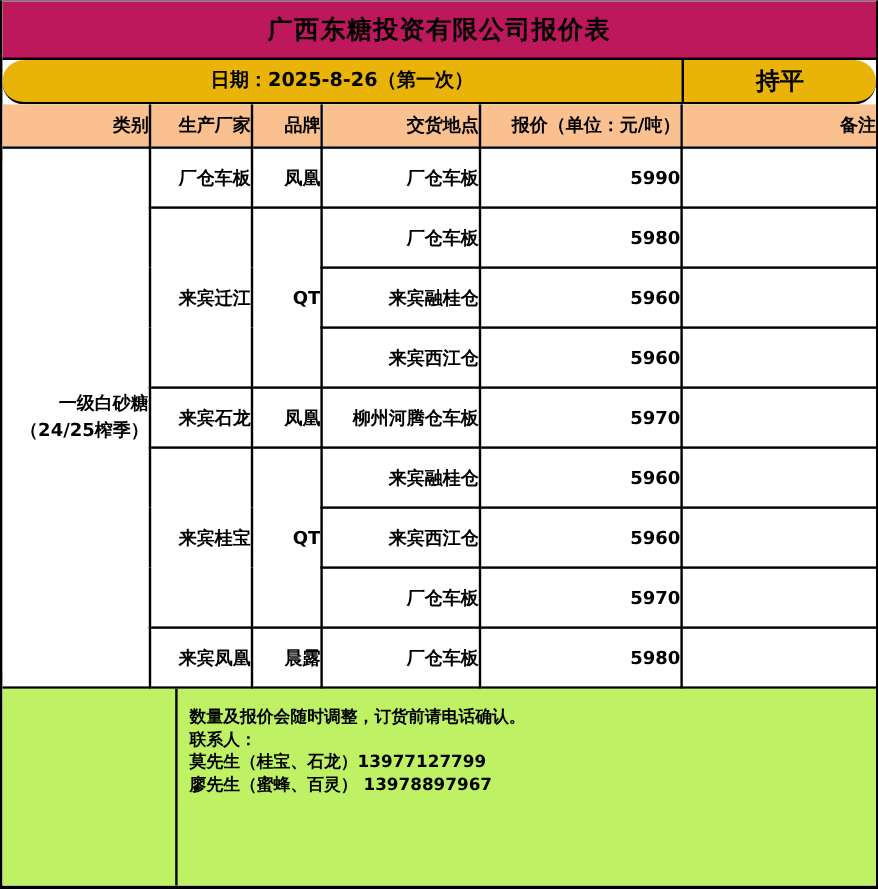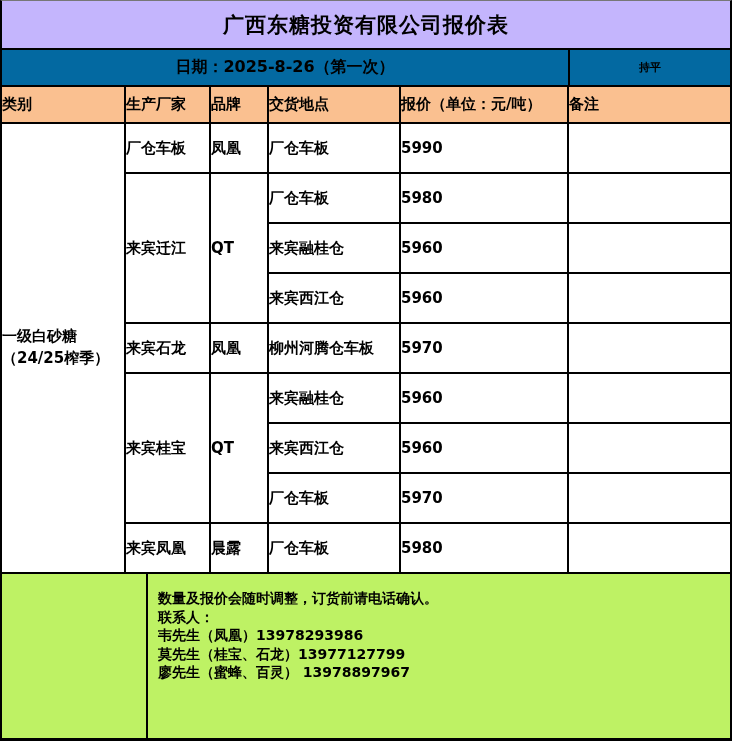--- a/index.html
+++ b/index.html
@@ -17,52 +17,53 @@
     border-bottom: 3px solid #000;
     overflow: hidden;
   }
   .title-row {
     height: 49px;
     display: flex;
     align-items: center;
     justify-content: center;
     font-size: 21px;
     letter-spacing: 1px;
-    background: #c4b5fd;
+    background: #be185d;
     border-bottom: 2px solid #000;
   }
   .date-row {
     height: 37px;
     display: flex;
-    background: #0369a1;
+    background: #eab308;
     border-bottom: 2px solid #000;
+    border-radius: 18px;
   }
   .date-cell {
     width: 566px;
     display: flex;
     align-items: center;
     justify-content: center;
     font-size: 16px;
   }
   .trend-cell {
     flex: 1;
     border-left: 2px solid #000;
     display: flex;
     align-items: center;
     justify-content: center;
-    font-size: 11px;
+    font-size: 20px;
   }
   table.quote {
     width: 728px;
     border-collapse: collapse;
     table-layout: fixed;
   }
   table.quote td, table.quote th {
     border: 2px solid #000;
-    text-align: left;
+    text-align: right;
     vertical-align: middle;
     font-size: 15px;
     font-weight: bold;
     padding: 0;
     overflow: hidden;
   }
   table.quote tr.hdr th {
     background: #FAC090;
     height: 36px;
   }
@@ -184,19 +185,18 @@
       <td></td>
     </tr>
   </tbody>
     </table>
 
   <div class="footer">
     <div class="footer-left"></div>
     <div class="footer-text">
       <div>数量及报价会随时调整，订货前请电话确认。</div>
       <div>联系人：</div>
-      <div>韦先生（凤凰）13978293986</div>
       <div>莫先生（桂宝、石龙）13977127799</div>
       <div>廖先生（蜜蜂、百灵） 13978897967</div>
     </div>
   </div>
 
 </div>
 
 </body></html>

